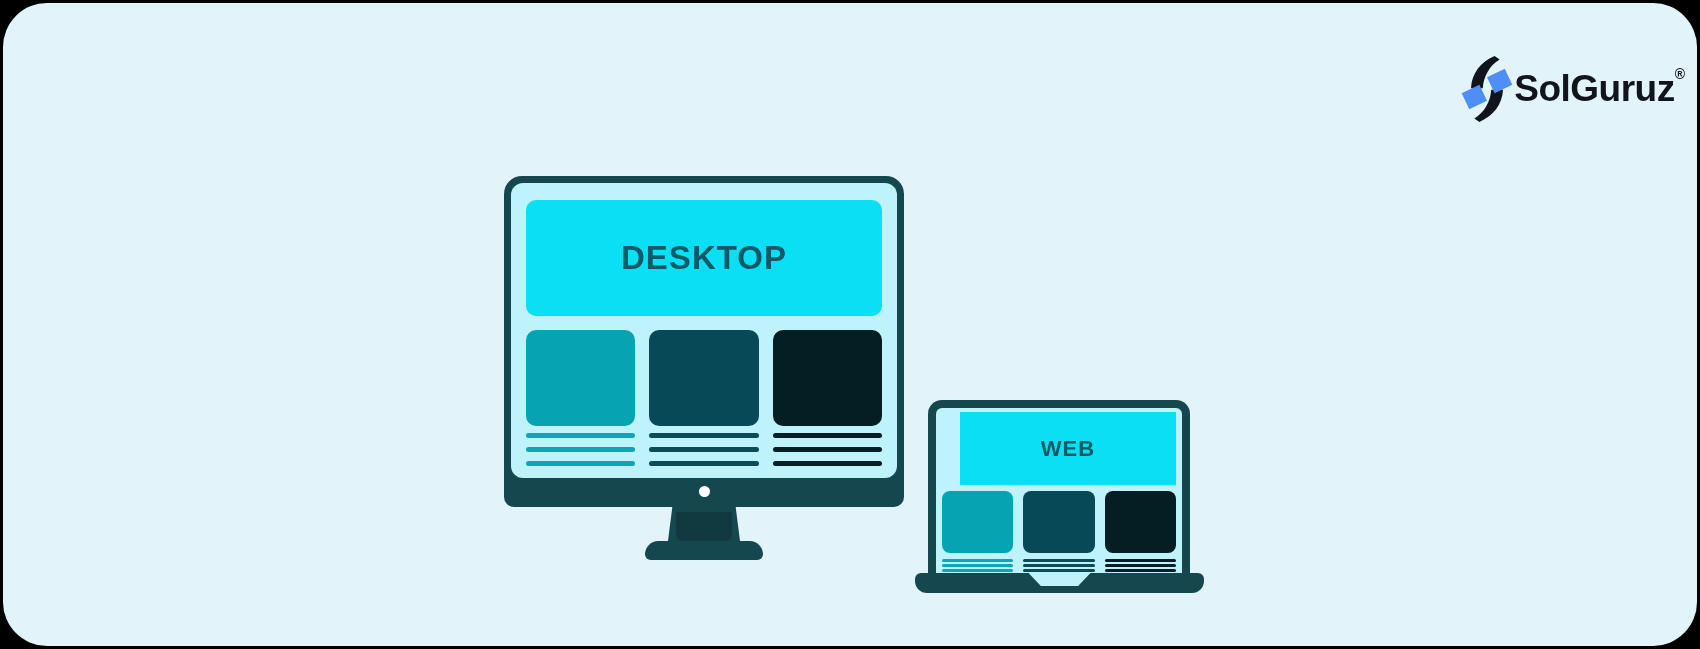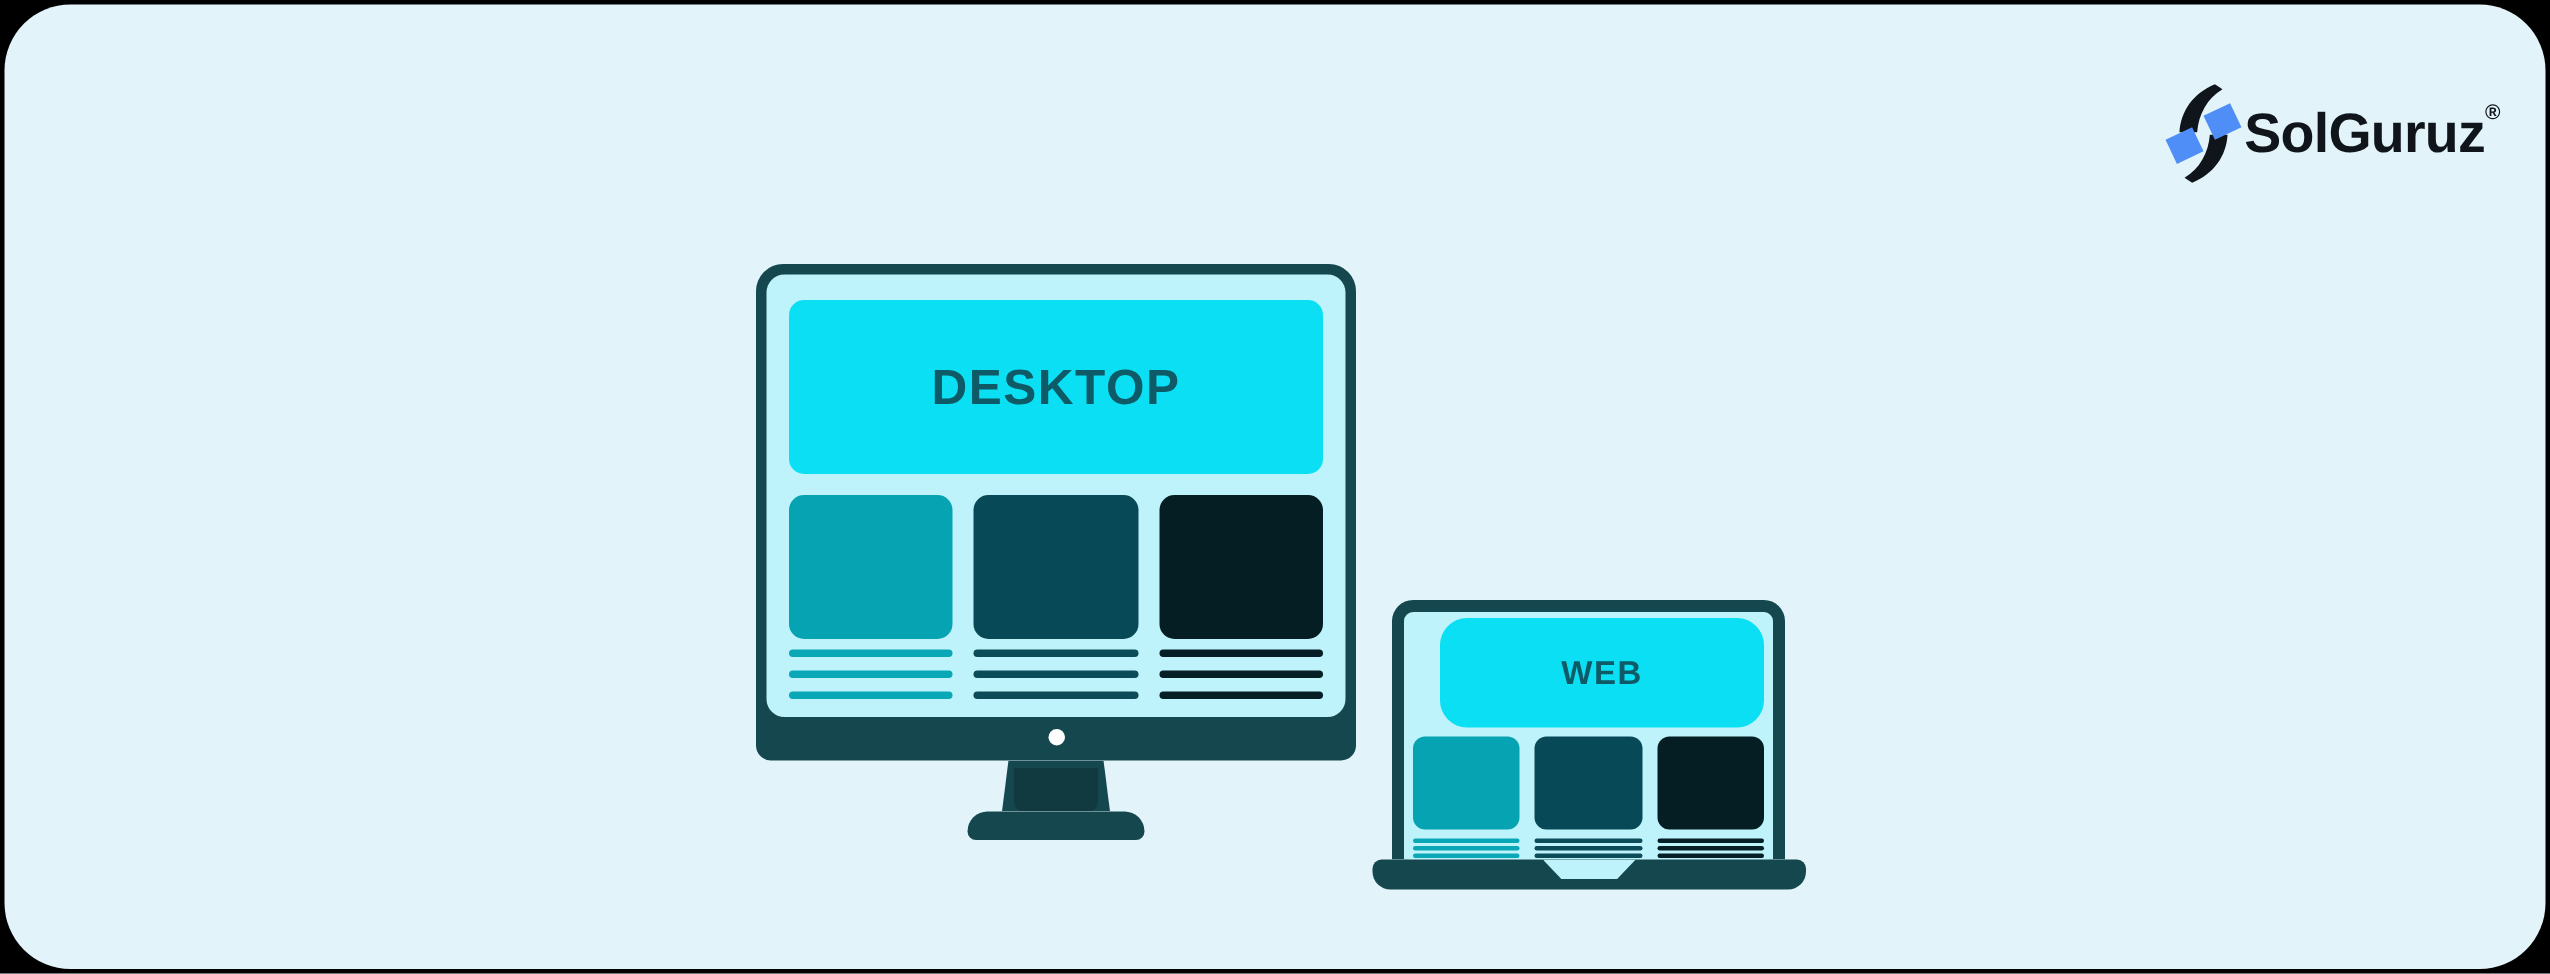--- a/index.html
+++ b/index.html
@@ -30,21 +30,21 @@
     background:var(--card-background); overflow:hidden;
   }
 
   
   .title{
     position:absolute; left:60px; top:56px;
     font-size:40px; font-weight:700; letter-spacing:0.2px;
     color:var(--title-color);
   }
   .logo{
-    position:absolute; right:30px; top:48px; height:76px;
+    position:absolute; right:12px; top:48px; height:76px;
     display:flex; align-items:center; gap:0;
   }
   .logo-mark{width:54px; height:70px; display:block;}
   .wordwrap{display:flex; align-items:flex-start;}
   .wordmark{
     font-size:37px; font-weight:700; letter-spacing:-0.5px;
     color:var(--wordmark-color); line-height:70px;
   }
   .reg{font-size:14px; font-weight:700; color:var(--wordmark-color); margin-top:12px;}
 
@@ -103,21 +103,21 @@
   }
 
   
   .laptop{position:absolute; left:912px; top:397px; width:289px; height:193px;}
   .laptop-screen{
     position:absolute; left:13px; top:0; width:262px; height:173px;
     background:var(--screen);
     border:8px solid var(--frame); border-bottom:none;
     border-radius:14px 14px 0 0;
   }
-  .laptop-screen .screen-header{left:24px; right:6px; top:4px; height:73px; border-radius:18px;}
+  .laptop-screen .screen-header{left:24px; right:6px; top:4px; height:73px; border-radius:0;}
   .laptop-screen .screen-label{font-size:22px;}
   .laptop-screen .cards{left:6px; right:6px; top:83px; height:62px; gap:10px;}
   .laptop-screen .content-card{border-radius:8px;}
   .laptop-screen .lines{left:6px; right:6px; top:151px; gap:10px;}
   .laptop-screen .line-col{gap:2px;}
   .laptop-screen .ln{height:3px; border-radius:2px;}
   .laptop-base{
     position:absolute; left:0; top:173px; width:289px; height:20px;
     background:var(--frame); border-radius:6px 6px 12px 12px;
   }

